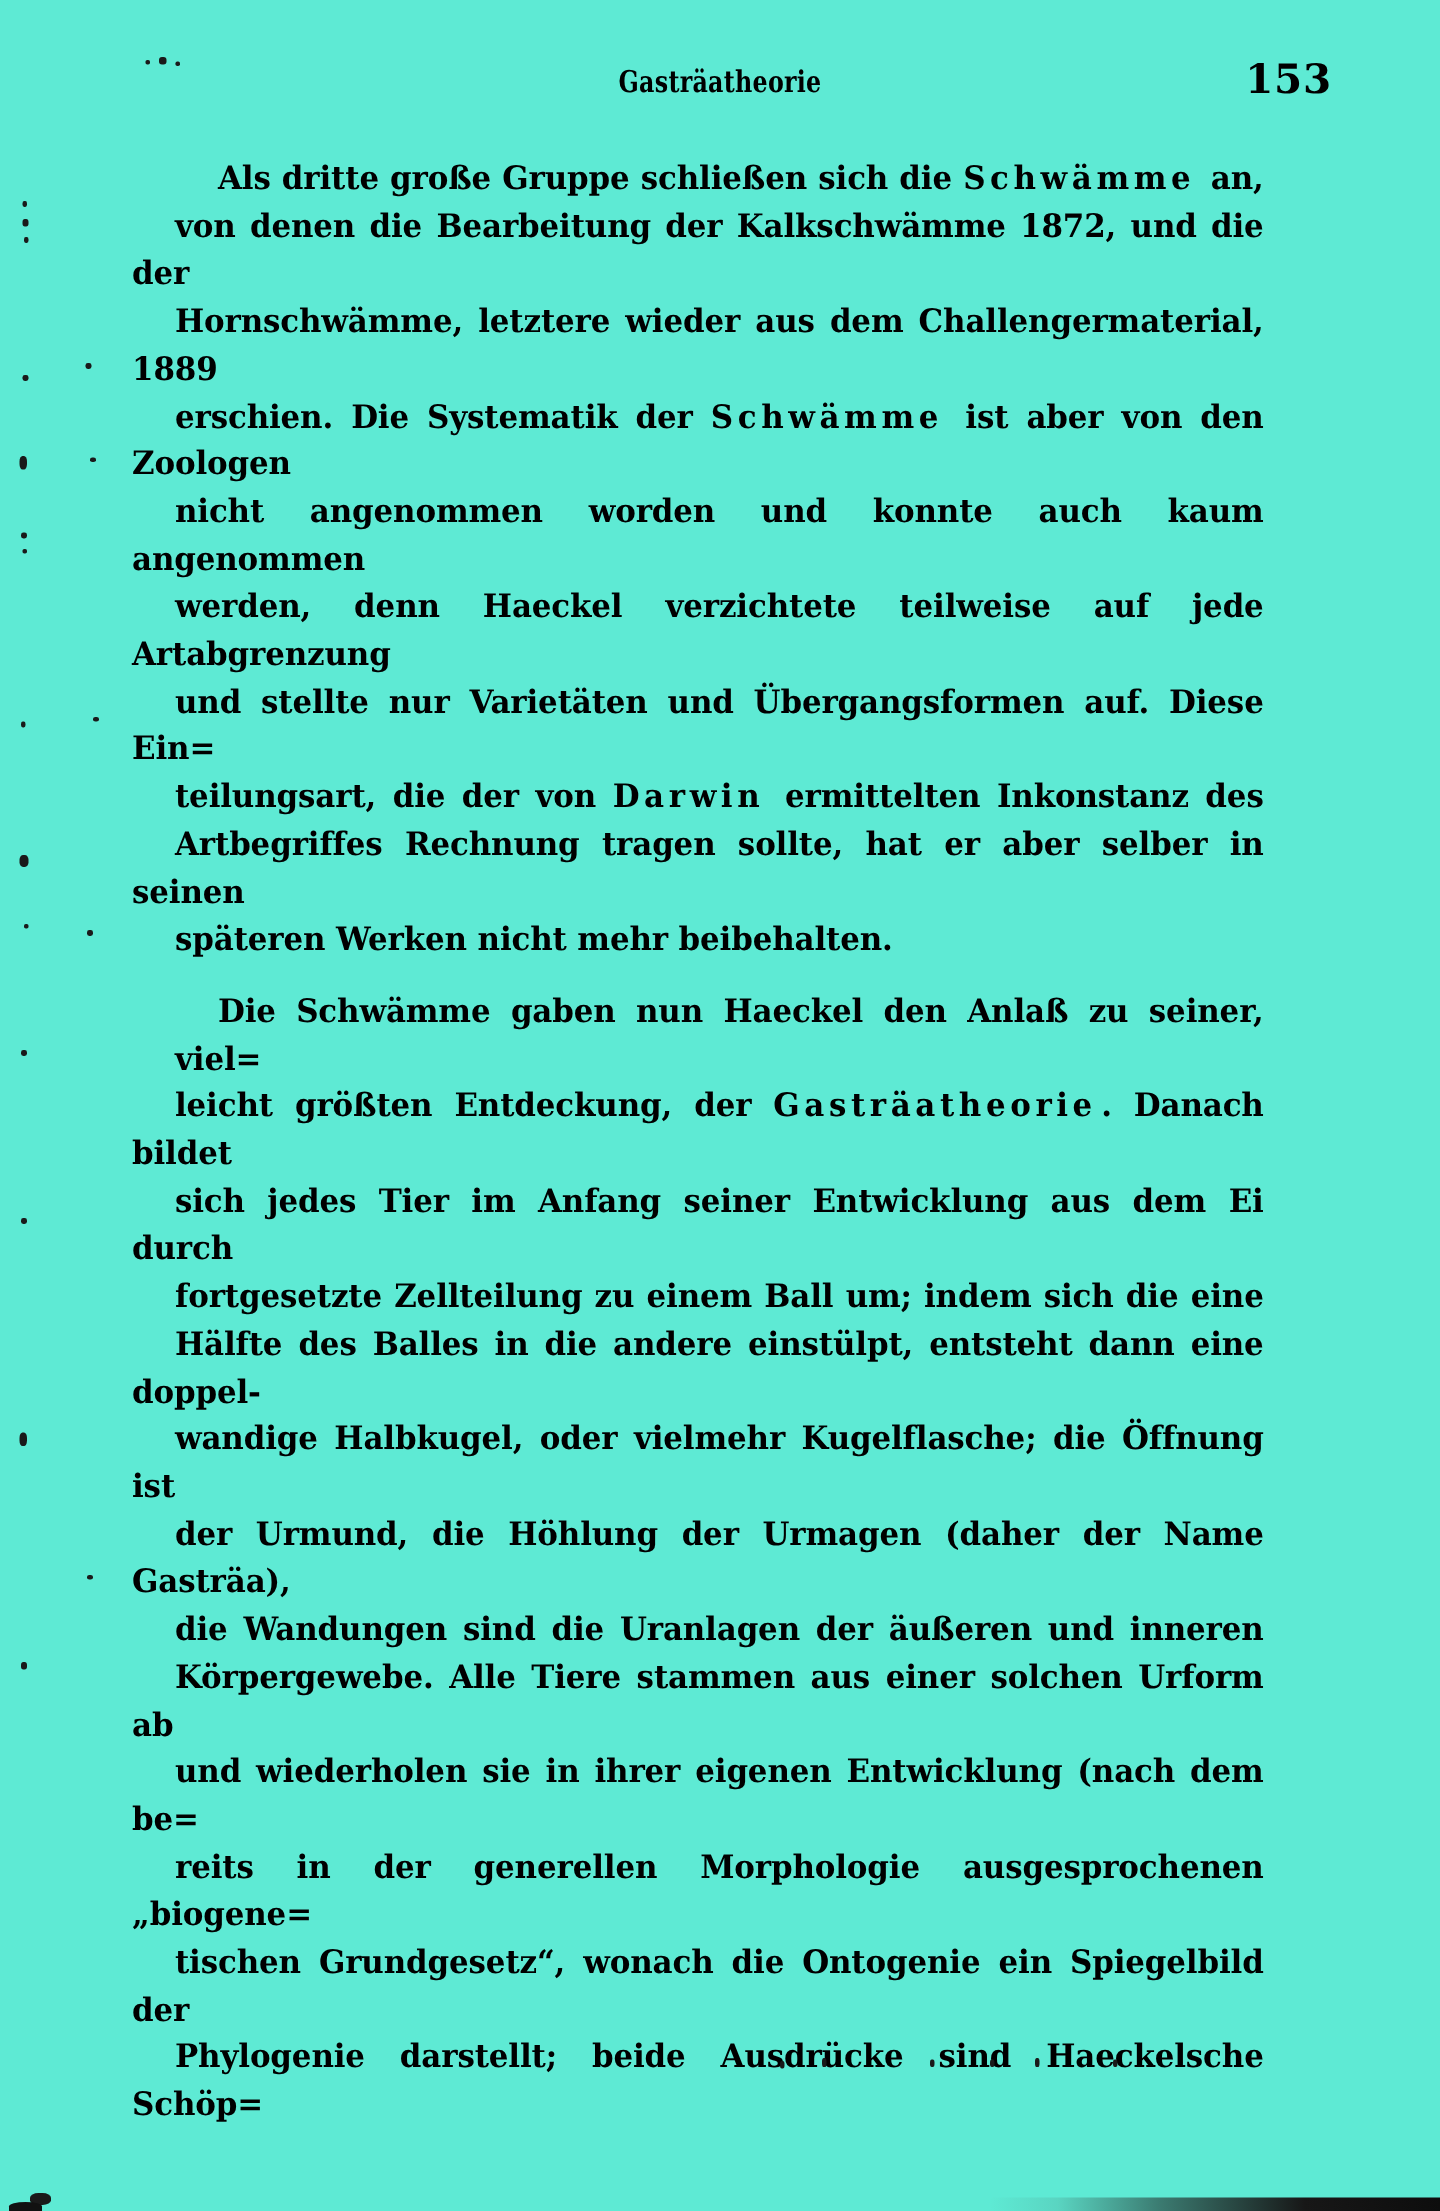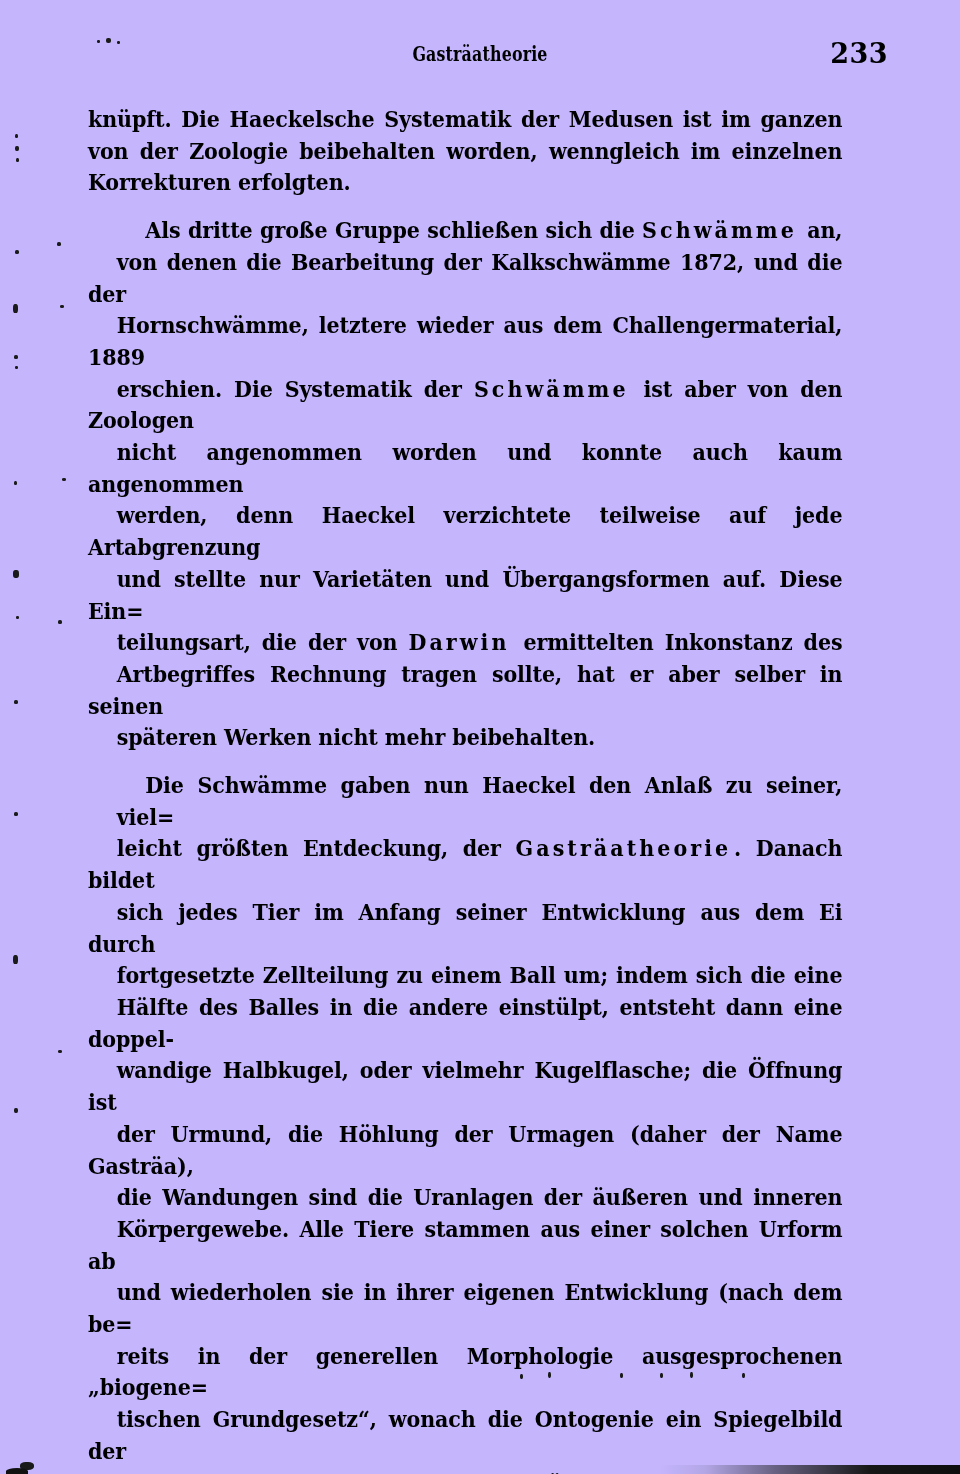--- a/index.html
+++ b/index.html
@@ -13,21 +13,21 @@
     overflow: hidden;
     position: relative;
     font-family: "DejaVu Serif", serif;
     color: #000000;
   }
 
   
   #page-scan {
     position: absolute;
     inset: 0;
-    background: #c4b5fd;
+    background: #5eead4;
   }
 
   
   #running-head {
     position: absolute;
     left: 0;
     top: 42px;
     width: 960px;
     height: 36px;
   }
@@ -130,29 +130,24 @@
     border-radius: 50% 50% 0 0;
   }
 </style>
 </head>
 <body>
 
 <div id="page-scan">
 
   <div id="running-head">
     <div id="head-title">Gasträatheorie</div>
-    <div id="page-number">233</div>
+    <div id="page-number">153</div>
   </div>
 
   <div id="text-block">
-      <p class="para">
-        <span class="ln just">knüpft. Die Haeckelsche Systematik der Medusen ist im ganzen</span>
-        <span class="ln just">von der Zoologie beibehalten worden, wenngleich im einzelnen</span>
-        <span class="ln just last">Korrekturen erfolgten.</span>
-      </p>
       <p class="para indent">
         <span class="ln just ind">Als dritte große Gruppe schließen sich die <span class="sp">Schwämme</span> an,</span>
         <span class="ln just">von denen die Bearbeitung der Kalkschwämme 1872, und die der</span>
         <span class="ln just">Hornschwämme, letztere wieder aus dem Challengermaterial, 1889</span>
         <span class="ln just">erschien. Die Systematik der <span class="sp">Schwämme</span> ist aber von den Zoologen</span>
         <span class="ln just">nicht angenommen worden und konnte auch kaum angenommen</span>
         <span class="ln just">werden, denn Haeckel verzichtete teilweise auf jede Artabgrenzung</span>
         <span class="ln just">und stellte nur Varietäten und Übergangsformen auf. Diese Ein=</span>
         <span class="ln just">teilungsart, die der von <span class="sp">Darwin</span> ermittelten Inkonstanz des</span>
         <span class="ln just">Artbegriffes Rechnung tragen sollte, hat er aber selber in seinen</span>

